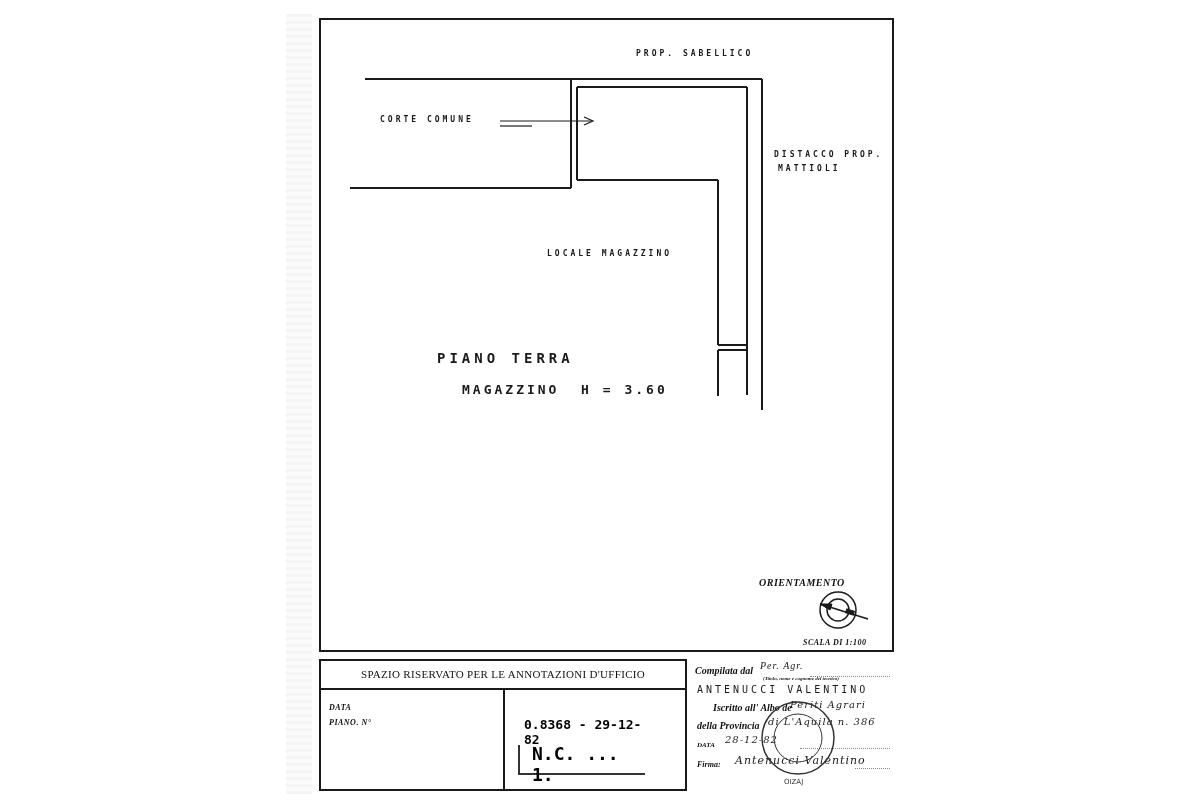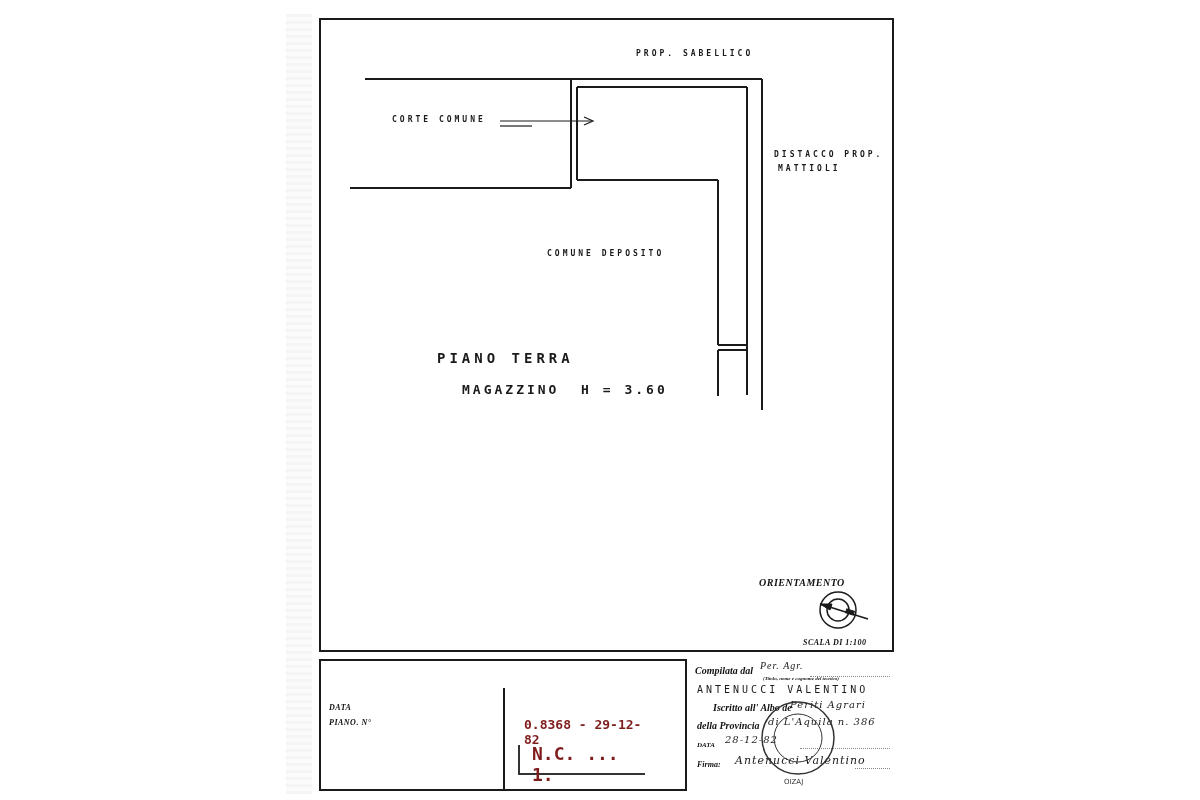--- a/index.html
+++ b/index.html
@@ -13,21 +13,21 @@
     .medium { font-size: 13px; }
     .large { font-size: 14px; letter-spacing: 4px; }
     .serif-it { font-family: "Liberation Serif", serif; font-style: italic; font-weight: bold; }
     .orient-title { position: absolute; left: 759px; top: 577px; font-size: 10px; letter-spacing: 0.5px; }
     .scala { position: absolute; left: 803px; top: 638px; font-size: 8px; letter-spacing: 0.5px; }
     .office-box { position: absolute; left: 319px; top: 659px; width: 368px; height: 132px; border: 2px solid #1a1a1a; box-sizing: border-box; }
     .office-title { position: absolute; left: 0; top: 0; width: 100%; height: 27px; border-bottom: 2px solid #1a1a1a; text-align: center; line-height: 27px; font-family: "Liberation Serif", serif; font-size: 11px; letter-spacing: 0.3px; }
     .office-divider { position: absolute; left: 182px; top: 27px; width: 2px; height: 103px; background: #1a1a1a; }
     .office-label { position: absolute; font-family: "Liberation Serif", serif; font-style: italic; font-weight: bold; font-size: 8px; letter-spacing: 0.5px; }
     .stamp { position: absolute; left: 510px; top: 705px; width: 140px; height: 70px; }
-    .stamp-line { position: absolute; font-family: "DejaVu Sans Mono", monospace; font-weight: bold; color: #7f1d1d; }
+    .stamp-line { position: absolute; font-family: "DejaVu Sans Mono", monospace; font-weight: bold; color: #000000; }
     .cert-label { position: absolute; font-family: "Liberation Serif", serif; font-style: italic; font-weight: bold; font-size: 10px; }
     .cert-small { font-size: 7px; }
     .cert-hand { position: absolute; font-family: "DejaVu Sans Mono", monospace; font-size: 10px; letter-spacing: 3px; color: #1a1a1a; }
     .dotline { position: absolute; border-bottom: 1px dotted #888; height: 0; }
     .seal { position: absolute; left: 760px; top: 688px; }
   </style>
 </head>
 <body>
 
 <div class="sheet-margin"></div>
@@ -68,31 +68,32 @@
   <g stroke="#1a1a1a" fill="none">
     <circle cx="838" cy="610" r="18" stroke-width="1.5"></circle>
     <circle cx="838" cy="610" r="11" stroke-width="1.5"></circle>
     <line x1="820" y1="604" x2="868" y2="619" stroke-width="1.5"></line>
     <polygon points="820,604 832,604 830,610" fill="#1a1a1a"></polygon>
     <rect x="846" y="610" width="8" height="4" fill="#1a1a1a" transform="rotate(17 850 612)"></rect>
   </g>
 </svg>
 
 <span class="hand small" style="left:636px; top:49px;">PROP. SABELLICO</span>
-<span class="hand small" style="left:392px; top:115px;">CORTE COMUNE</span>
+<span class="hand small" style="left:380px; top:115px;">CORTE COMUNE</span>
 <span class="hand small" style="left:774px; top:150px;text-align:right;">DISTACCO PROP.</span>
 <span class="hand small" style="left:778px; top:164px;">MATTIOLI</span>
-<span class="hand small" style="left:547px; top:249px;">COMUNE DEPOSITO</span>
+<span class="hand small" style="left:547px; top:249px;">LOCALE MAGAZZINO</span>
 <span class="hand large" style="left:437px; top:350px;">PIANO TERRA</span>
 <span class="hand medium" style="left:462px; top:382px; white-space:pre;">MAGAZZINO  H = 3.60</span>
 
 <span class="orient-title serif-it">ORIENTAMENTO</span>
 <span class="scala serif-it">SCALA DI 1:100</span>
 
 <div class="office-box">
+  <div class="office-title">SPAZIO RISERVATO PER LE ANNOTAZIONI D'UFFICIO</div>
   <div class="office-divider"></div>
   <span class="office-label" style="left:8px; top:42px;">DATA</span>
   <span class="office-label" style="left:8px; top:57px;">PIANO. N°</span>
 </div>
 
 <div class="stamp">
   <div style="position:absolute; left:8px; top:40px; width:125px; height:28px; border-left:2px solid #333; border-bottom:2px solid #333;"></div>
   <span class="stamp-line" style="left:14px; top:12px; font-size:13px;">0.8368 - 29-12-82</span>
   <span class="stamp-line" style="left:22px; top:38px; font-size:18px;">N.C. ... 1.</span>
 </div>

